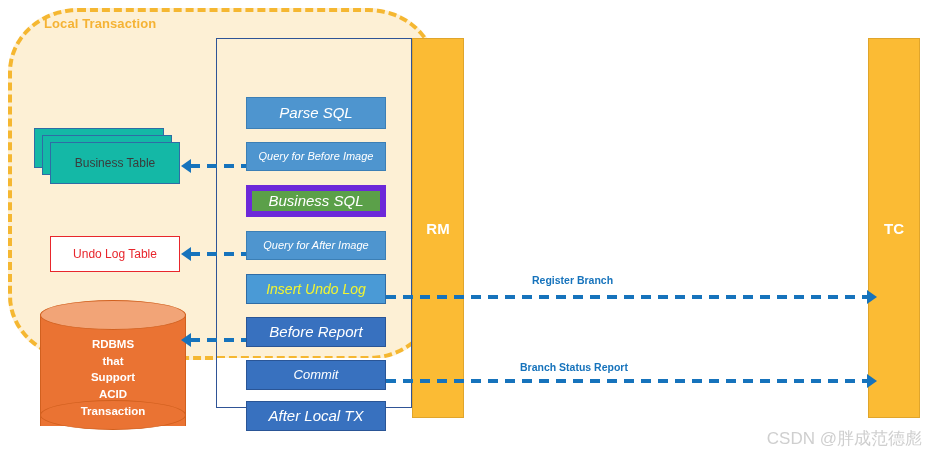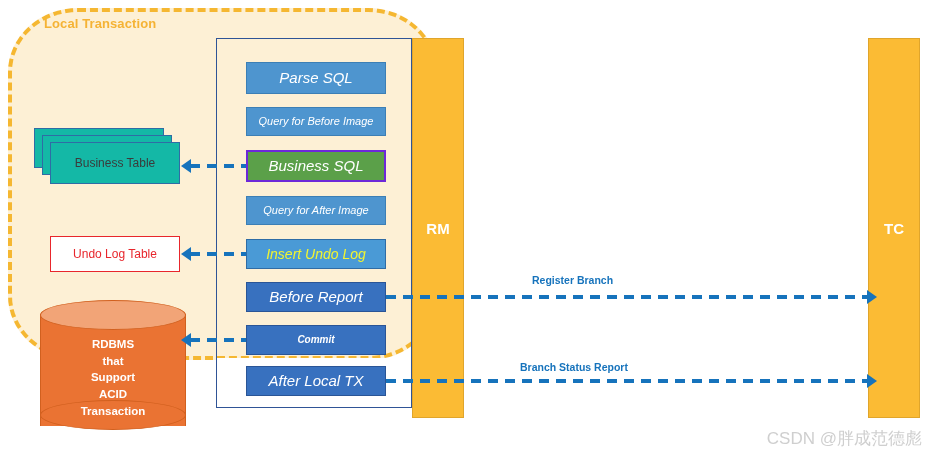--- a/index.html
+++ b/index.html
@@ -77,25 +77,26 @@
     left: 246px;
     width: 140px;
     box-sizing: border-box;
     display: flex;
     align-items: center;
     justify-content: center;
     font-style: italic;
     color: #ffffff;
     text-align: center;
     line-height: 1.05;
+    margin-top: 35px;
   }
   .step.s-lightblue { background: #4e95cf; border: 1px solid #3c7fb5; }
   .step.s-midblue   { background: #4a9ad6; border: 1px solid #2f6ca5; }
   .step.s-green     { background: #5da martial; }
-  .step.s-green     { background: #5ba049; border: 2px solid #6d28d9; }
+  .step.s-green     { background: #5ba049; border: 6px solid #6d28d9; }
   .step.s-darkblue  { background: #3871bf; border: 1px solid #2a5596; }
   .step.s-yellowtext { color: #f2f531; }
 
   
   .biz-table-stack { position: absolute; left: 34px; top: 128px; width: 146px; height: 56px; }
   .biz-sheet {
     position: absolute;
     background: #14b8a6;
     border: 1px solid #2f6ca5;
     box-sizing: border-box;
@@ -232,21 +233,21 @@
       </div>
       <div class="step s-lightblue" style="top: 196px; height: 29px; font-size: 11px;">
         <span>Query for After Image</span>
       </div>
       <div class="step s-midblue s-yellowtext" style="top: 239px; height: 30px; font-size: 14px;">
         <span>Insert Undo Log</span>
       </div>
       <div class="step s-darkblue" style="top: 282px; height: 30px; font-size: 15px;">
         <span>Before Report</span>
       </div>
-      <div class="step s-darkblue" style="top: 325px; height: 30px; font-size: 10px; font-weight: bold;">
+      <div class="step s-darkblue" style="top: 325px; height: 30px; font-size: 13px;">
         <span>Commit</span>
       </div>
       <div class="step s-darkblue" style="top: 366px; height: 30px; font-size: 15px;">
         <span>After Local TX</span>
       </div>
     </div>
 
   <div class="lane lane-tc">
     <span>TC</span>
   </div>

